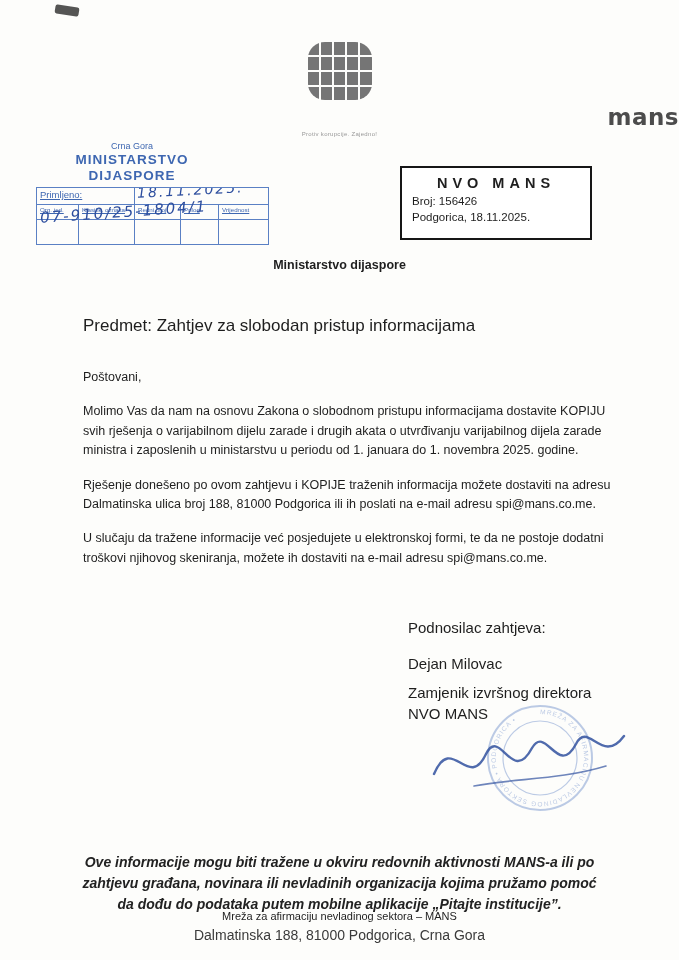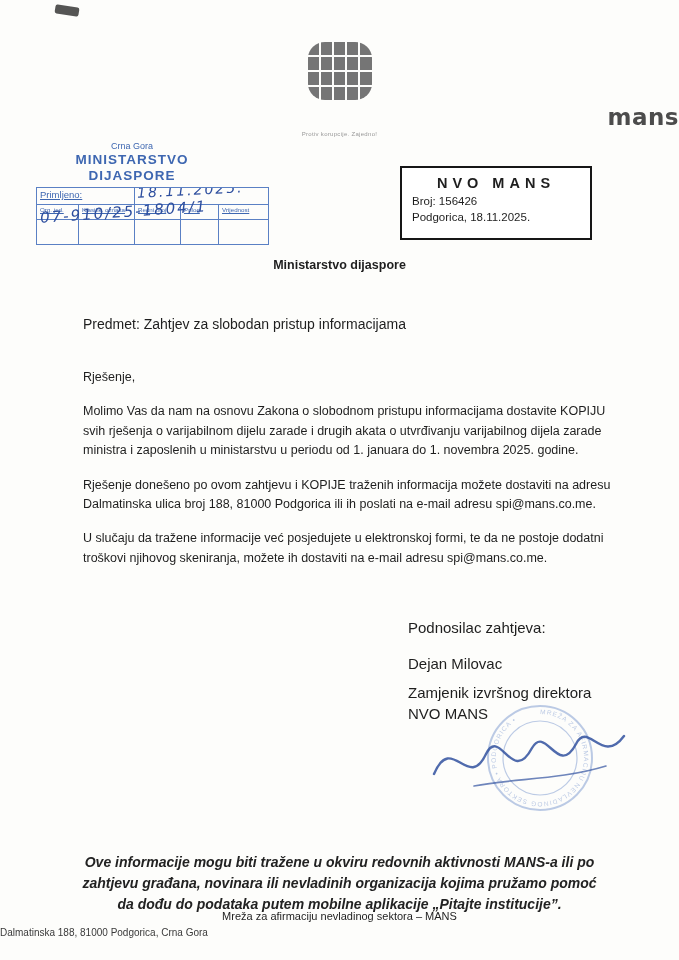--- a/index.html
+++ b/index.html
@@ -63,42 +63,42 @@
     border: 2px solid #161616; background: #fff; padding: 7px 10px 5px;
   }
   .sender-org { text-align: center; font-weight: bold; font-size: 14.5px; letter-spacing: 5px; }
   .sender-line { font-size: 11.5px; margin-top: 4px; }
 
   
   .recipient {
     position: absolute; top: 258px; left: 0; right: 0;
     text-align: center; font-weight: bold; font-size: 12.5px;
   }
-  .subject { position: absolute; left: 83px; top: 316px; font-size: 14px; }
+  .subject { position: absolute; left: 83px; top: 316px; font-size: 17px; }
   .body-text { position: absolute; left: 83px; top: 368px; width: 545px; font-size: 12.5px; line-height: 1.55; }
   .body-text p { margin: 0 0 15px 0; }
 
   
   .sig-block {
     position: absolute; left: 408px; top: 618px; width: 214px;
     text-align: left; font-size: 15px; line-height: 1.3;
   }
   .sig-label { margin-bottom: 16px; }
   .sig-name { margin-bottom: 10px; }
   .sig-title { margin-bottom: 1px; }
   .sig-art { position: absolute; left: 420px; top: 688px; }
 
   
   .footer-note {
     position: absolute; left: 80px; right: 80px; top: 852px;
     text-align: center; font-size: 14px; font-style: italic; font-weight: bold;
     line-height: 1.5; color: #222;
   }
   .footer-org { position: absolute; left: 0; right: 0; top: 910px; text-align: center; font-size: 11px; font-weight: normal; }
-  .footer-addr { position: absolute; left: 0; right: 0; top: 927px; text-align: left; font-size: 10px; color: #3a3a3a; }
+  .footer-addr { position: absolute; left: 0; right: 0; top: 927px; text-align: center; font-size: 14px; color: #3a3a3a; }
 </style>
 </head>
 <body>
 
 <div class="page">
 
   <div class="artifact"></div>
 
   <div class="logo-block">
     <svg width="64" height="58" viewBox="0 0 64 58" aria-hidden="true">
@@ -175,21 +175,21 @@
     <div class="sender-org">NVO MANS</div>
     <div class="sender-line">Broj: 156426</div>
     <div class="sender-line">Podgorica, 18.11.2025.</div>
   </div>
 
   <div class="recipient">Ministarstvo dijaspore</div>
 
   <div class="subject">Predmet: Zahtjev za slobodan pristup informacijama</div>
 
   <div class="body-text">
-    <p>Rješenje,</p>
+    <p>Poštovani,</p>
     <p>Molimo Vas da nam na osnovu Zakona o slobodnom pristupu informacijama dostavite KOPIJU svih rješenja o varijabilnom dijelu zarade i drugih akata o utvrđivanju varijabilnog dijela zarade ministra i zaposlenih u ministarstvu u periodu od 1. januara do 1. novembra 2025. godine.</p>
     <p>Rješenje donešeno po ovom zahtjevu i KOPIJE traženih informacija možete dostaviti na adresu Dalmatinska ulica broj 188, 81000 Podgorica ili ih poslati na e-mail adresu spi@mans.co.me.</p>
     <p>U slučaju da tražene informacije već posjedujete u elektronskoj formi, te da ne postoje dodatni troškovi njihovog skeniranja, možete ih dostaviti na e-mail adresu spi@mans.co.me.</p>
   </div>
 
   <div class="sig-block">
     <div class="sig-label">Podnosilac zahtjeva:</div>
     <div class="sig-name">Dejan Milovac</div>
     <div class="sig-title">Zamjenik izvršnog direktora</div>
     <div class="sig-org">NVO MANS</div>

